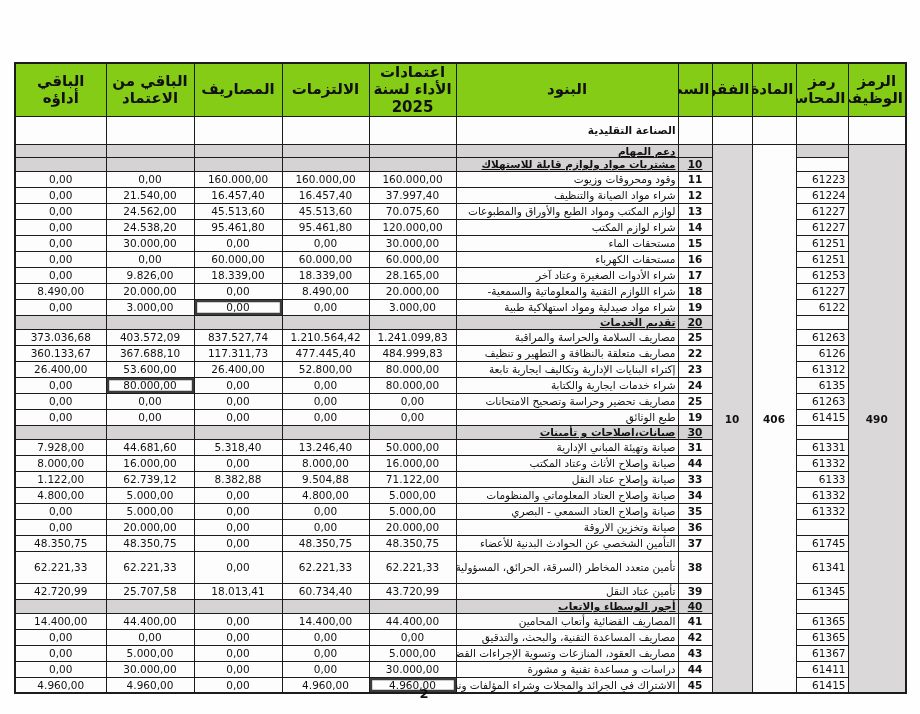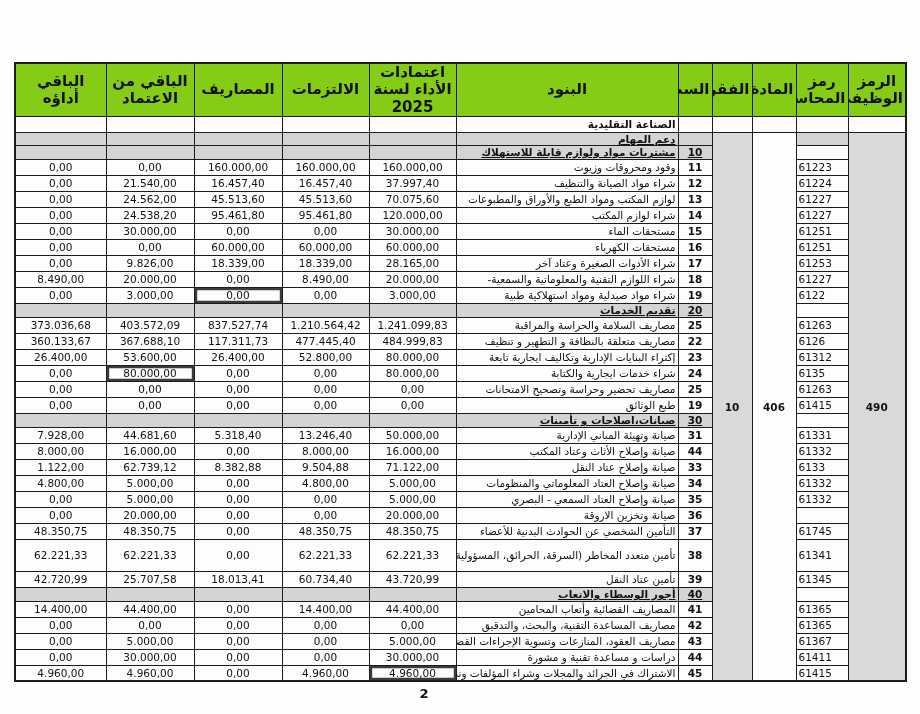--- a/index.html
+++ b/index.html
@@ -25,29 +25,29 @@
     overflow:hidden;
     line-height:1.15;
   }
   table.budget th{
     height:46px;
     font-weight:bold;
     vertical-align:middle;
     background:#84cc16;
     font-size:15px;
   }
-  tr.r-label{height:16px;}
+  tr.r-label{height:28px;}
   tr.r-data{height:16px;}
   tr.r-section{height:14px;}
   tr.r-section0{height:13px;}
   tr.tall{height:32px;}
   td.num{text-align:center;white-space:nowrap;}
   td.bunud{text-align:right;padding-right:3px;white-space:nowrap;}
   td.satr{text-align:center;}
-  td.acct{text-align:left;}
+  td.acct{text-align:right;}
   .shade{background:#d6d3d4 !important;text-decoration:underline;}
   td.bold{font-weight:bold;}
   td.merged{
     text-align:center;vertical-align:middle;
     font-weight:bold;font-size:11.5px;
   }
   td.merged.gray{background:#dbd8d9;}
   td.boxed{box-shadow:inset 0 0 0 2.2px #3c3c3c;}
   .page-number{
     position:absolute;left:404px;top:686px;width:40px;

